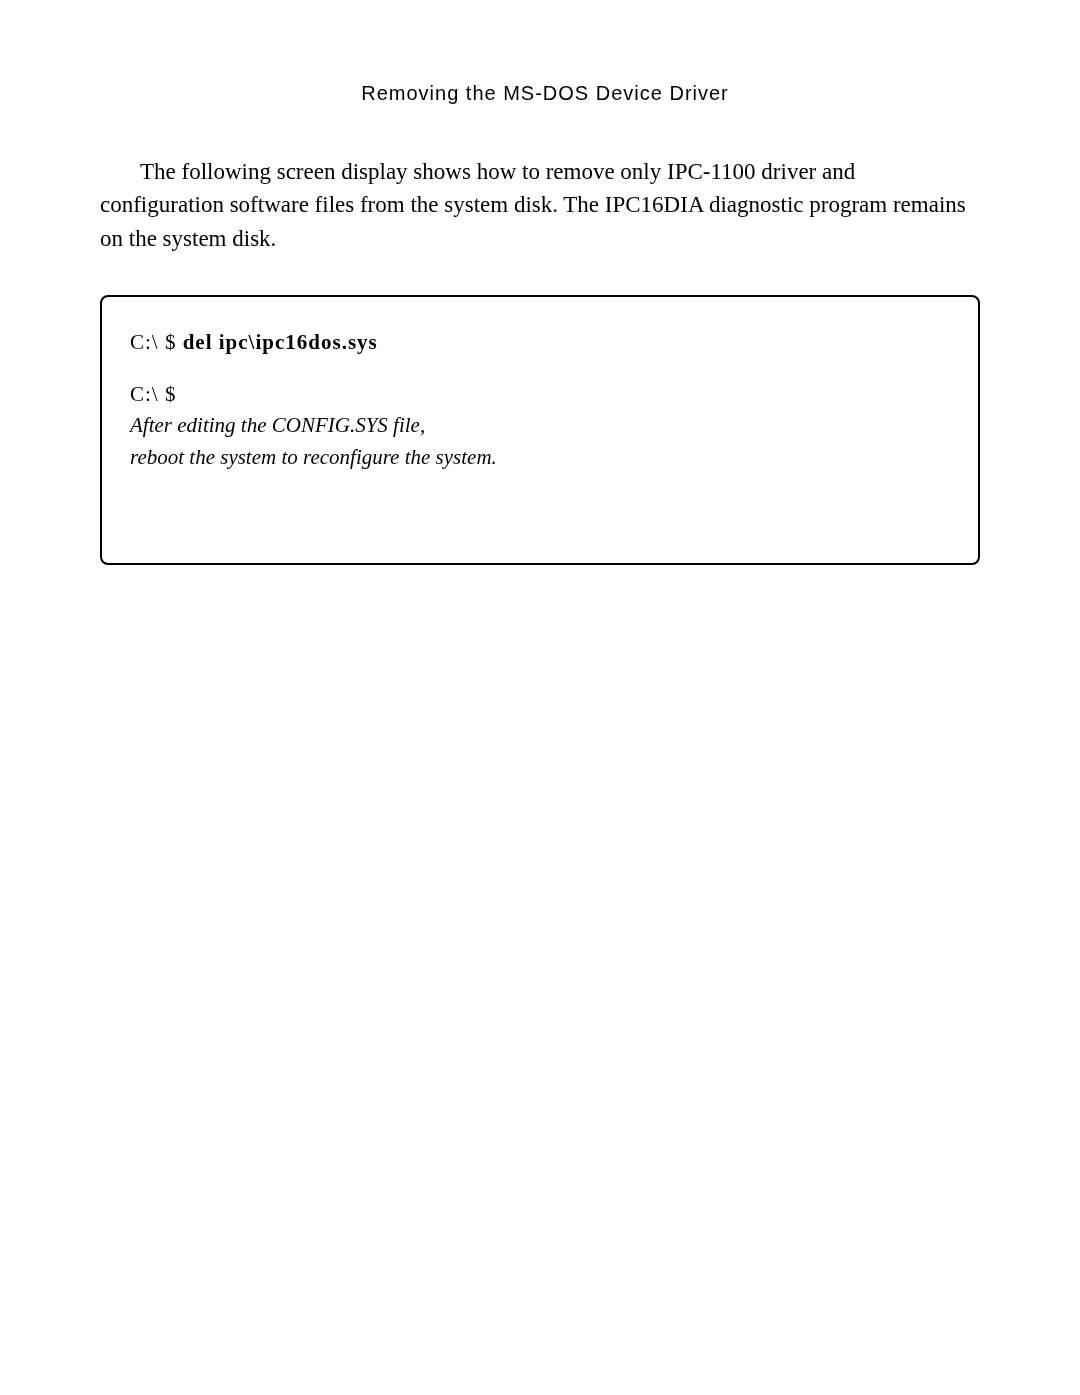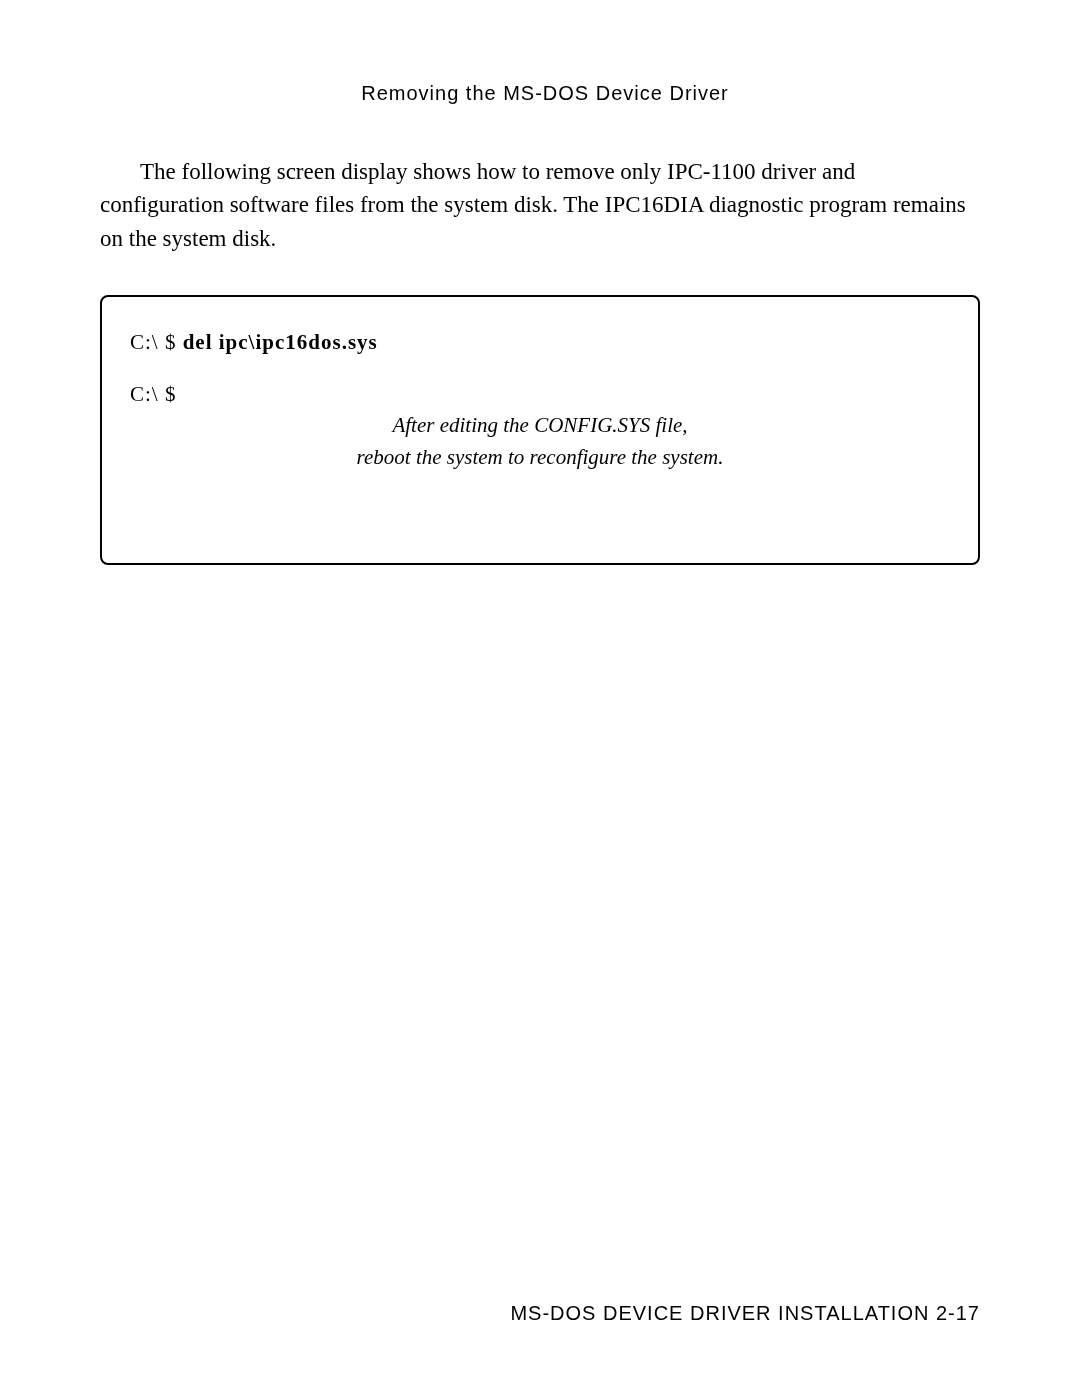--- a/index.html
+++ b/index.html
@@ -47,21 +47,21 @@
     font-size: 21px;
     line-height: 1.5;
   }
   .term-line {
     margin-bottom: 20px;
     font-family: Georgia, 'Times New Roman', serif;
   }
   .term-line.nobm { margin-bottom: 0; }
   .cmd { font-weight: bold; letter-spacing: 1px; }
   .prompt { letter-spacing: 1px; }
-  .italic { font-style: italic; text-align: center; }
+  .italic { font-style: italic; }
   .footer {
     position: absolute;
     bottom: 70px;
     right: 100px;
     font-family: Arial, Helvetica, sans-serif;
     font-size: 20px;
     letter-spacing: 1px;
   }
 </style>
 </head>
@@ -82,15 +82,14 @@
     <div class="term-line">
       <span class="prompt">C:\ $ </span><span class="cmd">del ipc\ipc16dos.sys</span>
     </div>
     <div class="term-line nobm">
       <span class="prompt">C:\ $</span>
     </div>
     <div class="term-line nobm italic">After editing the CONFIG.SYS file,</div>
     <div class="term-line nobm italic">reboot the system to reconfigure the system.</div>
   </div>
 
-  <div class="footer">MS-DOS DEVICE DRIVER INSTALLATION  2-17</div>
 
 </div>
 
 </body></html>

